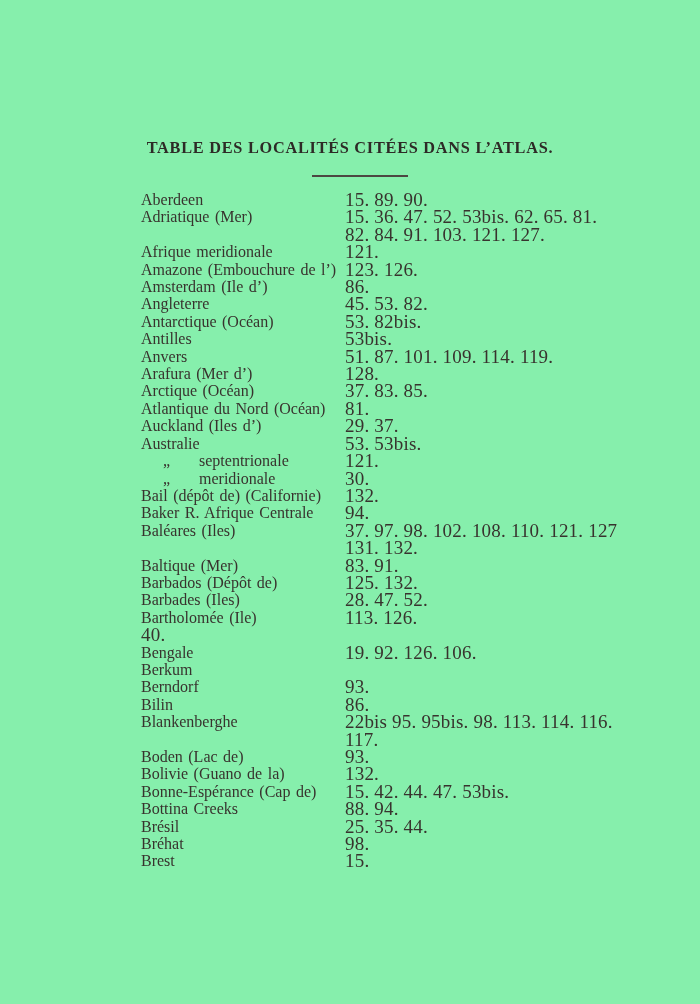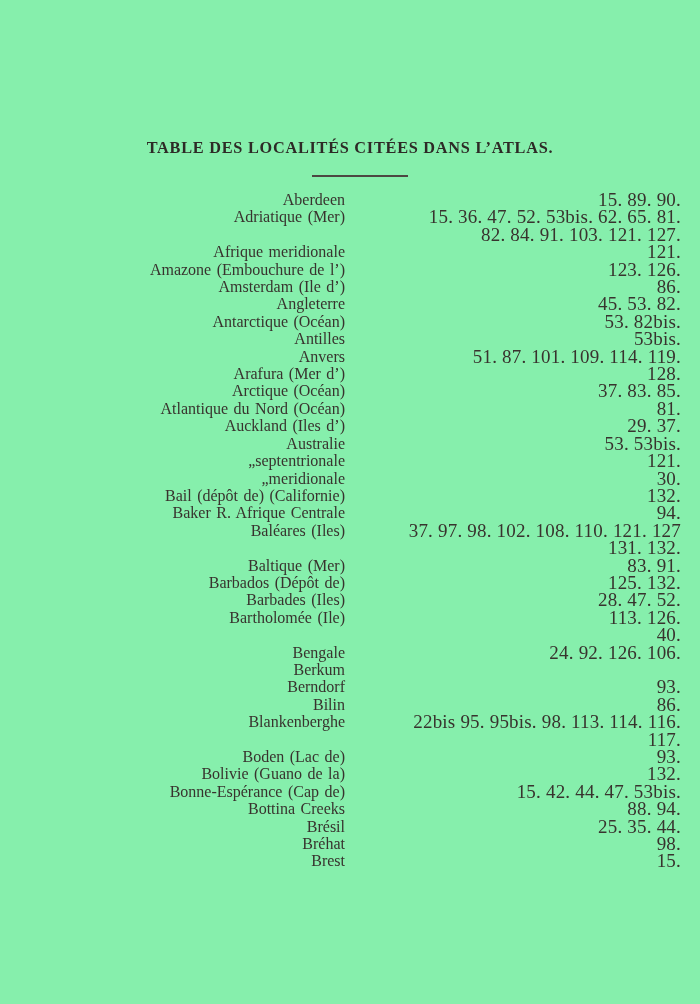--- a/index.html
+++ b/index.html
@@ -35,21 +35,20 @@
     left: 312px;
     width: 96px;
     height: 0;
     border-top: 2px solid #4c4742;
   }
   .list {
     position: absolute;
     top: 191px;
     left: 141px;
     width: 540px;
-    text-align: right;
   }
   .row {
     display: flex;
     align-items: flex-start;
   }
   .name {
     flex: none;
     width: 204px;
     font-size: 16px;
     line-height: 17.4px;
@@ -219,21 +218,21 @@
         </div>
       </div>
       <div class="row">
         <div class="pages">
           <div class="page-line">40.</div>
         </div>
       </div>
       <div class="row">
         <div class="name">Bengale</div>
         <div class="pages">
-          <div class="page-line">24. 92. 126. 106.</div>
+          <div class="page-line">19. 92. 126. 106.</div>
         </div>
       </div>
       <div class="row">
         <div class="name">Berkum</div>
       </div>
       <div class="row">
         <div class="name">Berndorf</div>
         <div class="pages">
           <div class="page-line">93.</div>
         </div>

